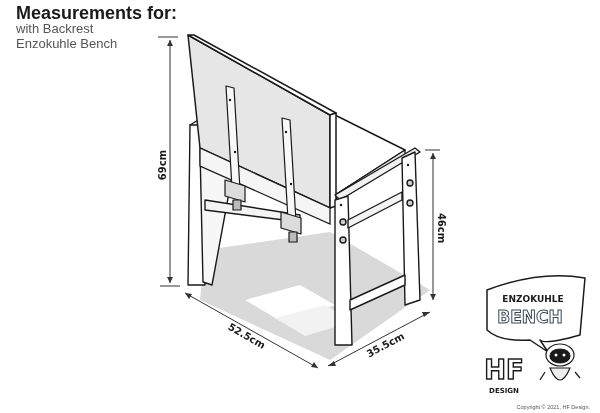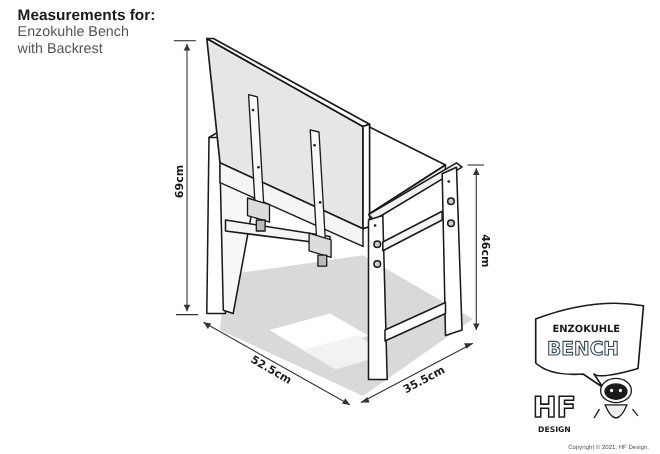--- a/index.html
+++ b/index.html
@@ -1,31 +1,31 @@
 <!DOCTYPE html>
 <html><head>
   <meta charset="utf-8">
   <style>
     html, body { margin: 0; padding: 0; background: #ffffff; }
     body { width: 600px; height: 413px; position: relative; overflow: hidden; font-family: "Liberation Sans", sans-serif; }
     .title-block { position: absolute; left: 16px; top: 6px; line-height: 15px; }
-    .title-bold { font-weight: bold; font-size: 14px; color: #1a1a1a; }
+    .title-bold { font-weight: bold; font-size: 18px; color: #1a1a1a; }
     .title-line { font-size: 13px; color: #555; }
     svg.main { position: absolute; left: 0; top: 0; }
     .dim-label { font-family: "DejaVu Sans", sans-serif; font-size: 10px; font-weight: bold; fill: #1a1a1a; }
     .copyright { position: absolute; right: 10px; bottom: 3px; font-size: 5.5px; color: #555; }
     .logo-title { font-family: "DejaVu Sans", sans-serif; font-weight: bold; }
   </style>
 </head>
 <body>
 
 <div class="title-block">
   <div class="title-bold">Measurements for:</div>
+  <div class="title-line">with Backrest</div>
   <div class="title-line">Enzokuhle Bench</div>
-  <div class="title-line">with Backrest</div>
 </div>
 
 <svg class="main" width="600" height="413" viewBox="0 0 600 413">
 
   <g>
     <polygon points="205,250 330,232 430,290 330,360 200,300" fill="#d9d9d9"></polygon>
     <polygon points="245,300 300,285 335,305 282,322" fill="#ffffff"></polygon>
     <polygon points="275,318 325,305 352,322 305,336" fill="#f2f2f2"></polygon>
   </g>
 

